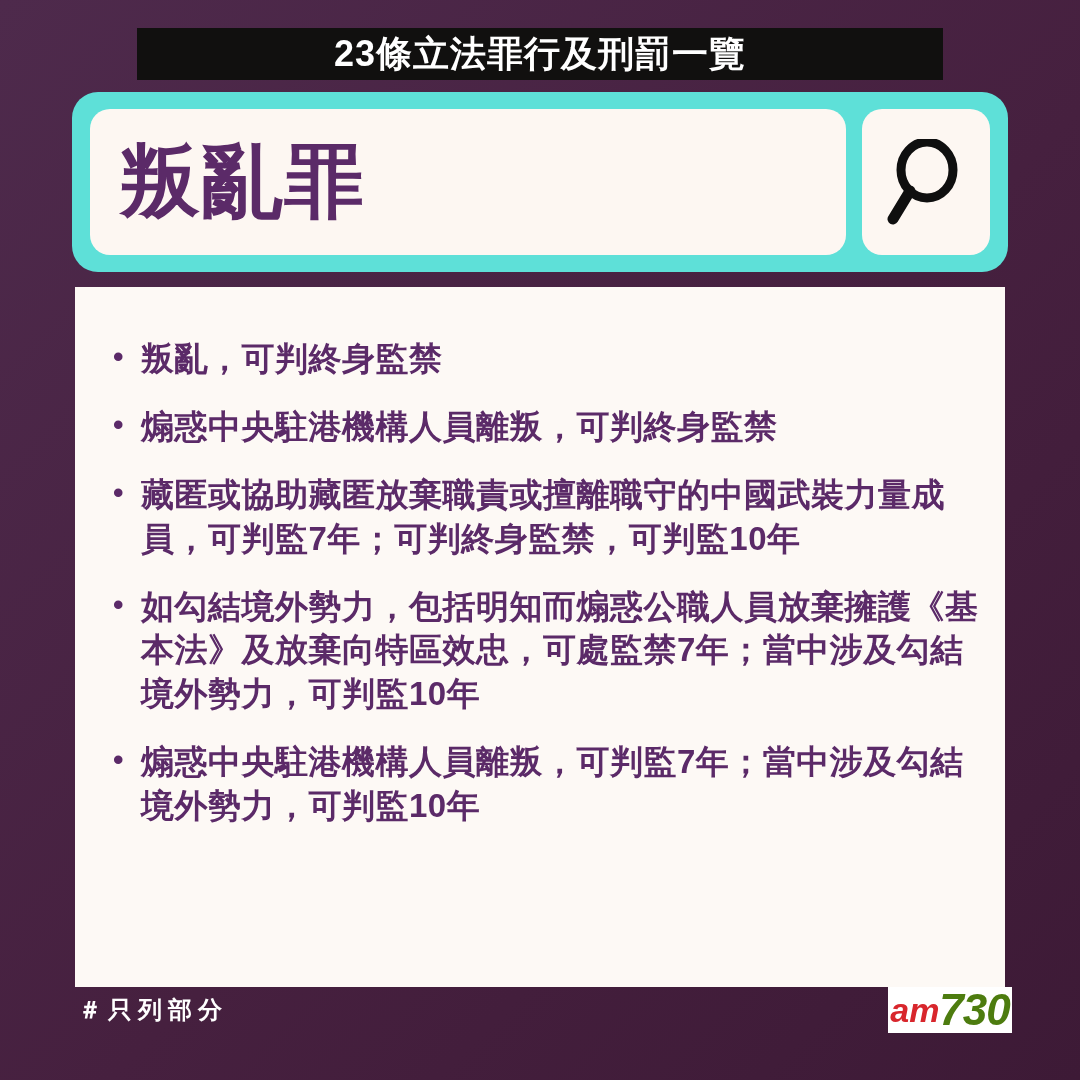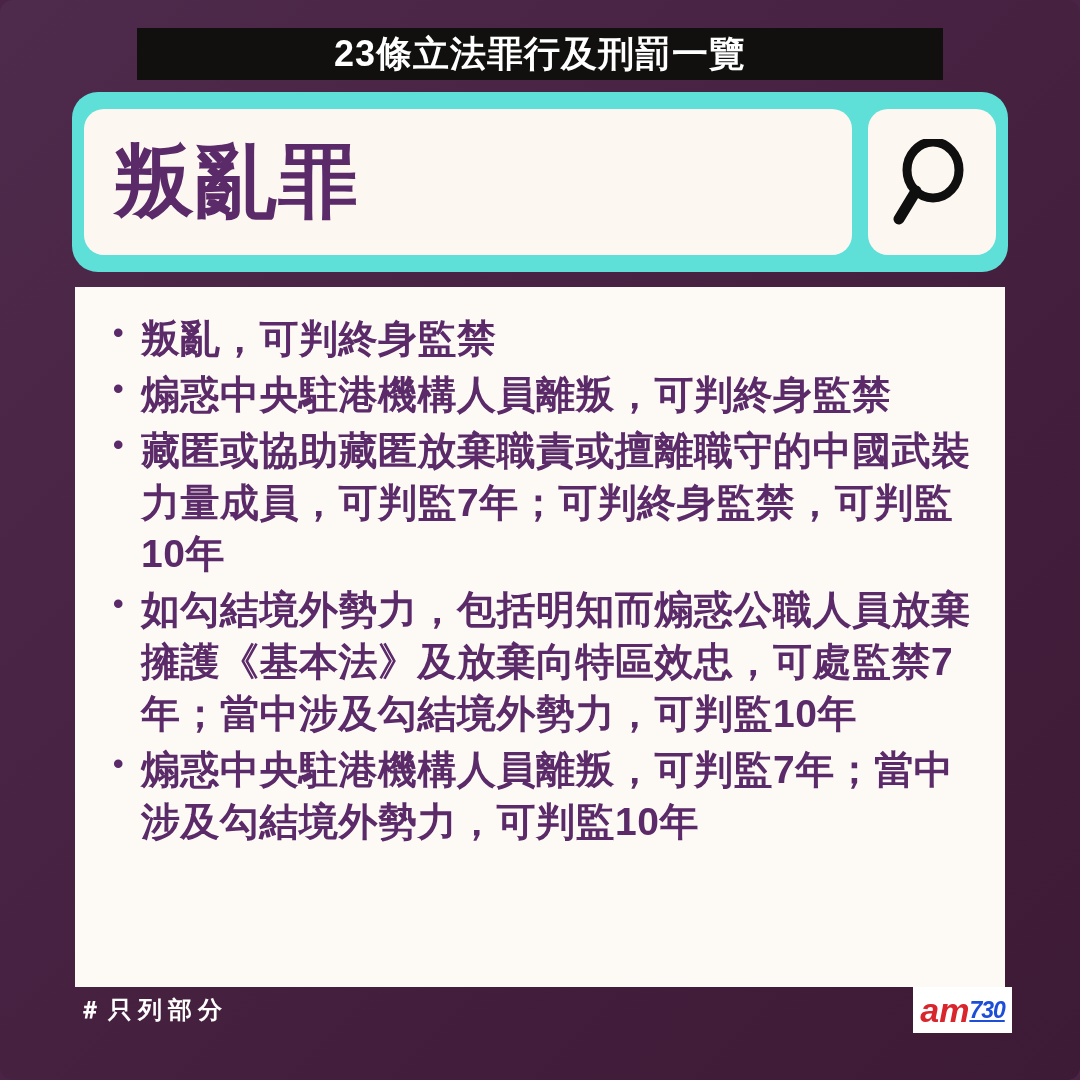--- a/index.html
+++ b/index.html
@@ -12,21 +12,20 @@
     background: #4a2347;
     font-family: "Liberation Sans", sans-serif;
     overflow: hidden;
   }
   .poster {
     position: relative;
     width: 1080px;
     height: 1080px;
     background: linear-gradient(135deg, #4e2a4c 0%, #46203f 55%, #3d1a36 100%);
     box-sizing: border-box;
-    border-radius: 13px;
   }
 
   
   .title-bar {
     position: absolute;
     left: 137px;
     top: 28px;
     width: 806px;
     height: 52px;
     background: #11100f;
@@ -46,21 +45,21 @@
   
   .search-capsule {
     position: absolute;
     left: 72px;
     top: 92px;
     width: 936px;
     height: 180px;
     background: #5ee0d8;
     border-radius: 26px;
     box-sizing: border-box;
-    padding: 17px 12px;
+    padding: 17px 18px;
     display: flex;
     align-items: center;
     gap: 16px;
   }
   .search-field {
     flex: 1 1 auto;
     height: 146px;
     background: #fdf7f2;
     border-radius: 20px;
     display: flex;
@@ -101,26 +100,27 @@
     overflow: hidden;
   }
   ul.bullets {
     list-style: none;
     margin: 0;
     padding: 0;
   }
   ul.bullets li {
     position: relative;
     color: #5b2a68;
-    font-size: 39px;
+    font-size: 33px;
     font-weight: bold;
     line-height: 1.33;
     padding-left: 42px;
     margin-bottom: 4px;
     letter-spacing: 0.5px;
+    margin-top: 24px;
   }
   ul.bullets li::before {
     content: "•";
     position: absolute;
     left: 14px;
     top: 0;
     font-size: 30px;
     line-height: 1.33;
     color: #5b2a68;
   }
@@ -135,43 +135,42 @@
     font-size: 24px;
     font-weight: bold;
     letter-spacing: 6px;
     white-space: nowrap;
   }
   .logo {
     position: absolute;
     right: 68px;
     top: 1010px;
     transform: translateY(-50%);
-    width: 99px;
+    width: 124px;
     height: 46px;
     background: #ffffff;
     display: flex;
     align-items: center;
     justify-content: center;
     overflow: hidden;
   }
   .logo .logo-am {
     color: #d8262c;
     font-size: 34px;
     font-weight: bold;
     font-style: italic;
     line-height: 1;
   }
   .logo .logo-730 {
-    color: #1d4ed8;
-    font-size: 23px;
+    color: #4d7c0f;
+    font-size: 44px;
     font-weight: bold;
     font-style: italic;
     line-height: 1;
     letter-spacing: -1px;
-    text-decoration: underline;
   }
 </style>
 </head>
 <body>
 
 <div class="poster">
 
   <div class="title-bar">
     <span class="title-text">23條立法罪行及刑罰一覽</span>
   </div>

